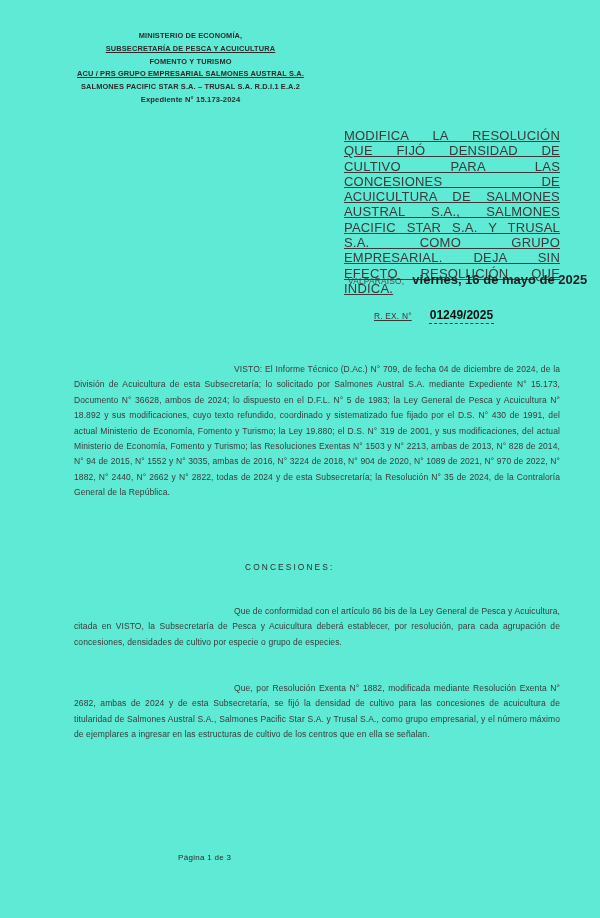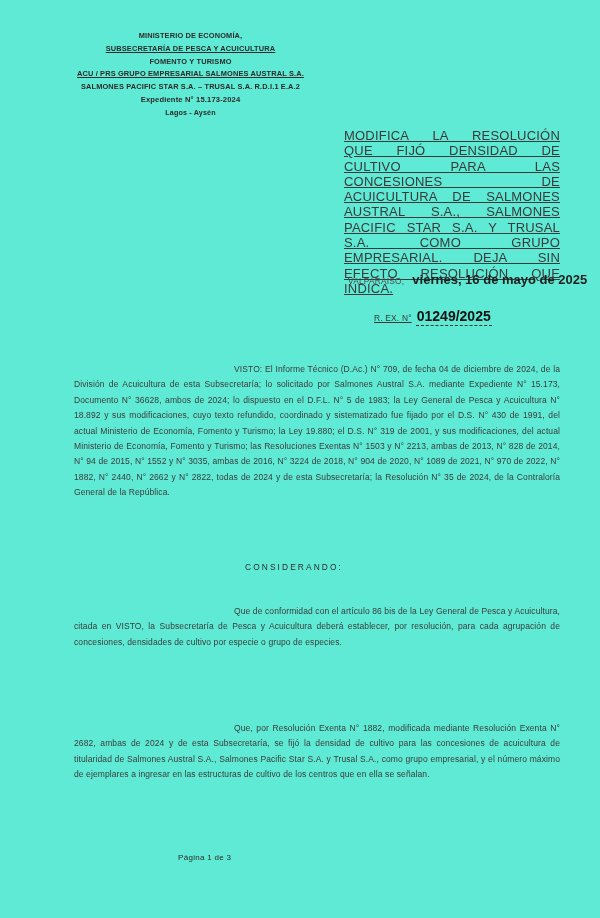--- a/index.html
+++ b/index.html
@@ -93,25 +93,25 @@
     font-size: 8.4px;
     color: #3a3a3a;
     white-space: nowrap;
   }
   .resnum .rlabel {
     letter-spacing: 0.2px;
     text-decoration: underline;
   }
   .resnum .rvalue {
     font-weight: bold;
-    font-size: 14px;
+    font-size: 12px;
     color: #111;
     border-bottom: 1.5px dashed #333;
     padding: 0 1px 1px 1px;
-    margin-left: 4px;
+    margin-left: 17px;
   }
 
   
   .body-block {
     position: absolute;
     left: 74px;
     width: 486px;
     font-size: 8.5px;
     line-height: 15.4px;
     text-align: justify;
@@ -128,21 +128,21 @@
     position: absolute;
     left: 245px;
     top: 562px;
     font-size: 8.4px;
     letter-spacing: 2.1px;
     color: #2e2e2e;
     white-space: nowrap;
   }
 
   .cons-1 { top: 604px; }
-  .cons-2 { top: 681px; margin-top: 40px; }
+  .cons-2 { top: 681px; }
   .spaced {
     word-spacing: 3px;
   }
 
   
   .footer {
     position: absolute;
     left: 0;
     top: 853px;
     width: 600px;
@@ -161,38 +161,37 @@
 
 <div class="page">
 
   <div class="letterhead">
     <span class="lh-line">MINISTERIO DE ECONOMÍA,</span>
     <span class="lh-line lh-underline">SUBSECRETARÍA DE PESCA Y ACUICULTURA</span>
     <span class="lh-line">FOMENTO Y TURISMO</span>
     <span class="lh-line lh-underline">ACU / PRS GRUPO EMPRESARIAL SALMONES AUSTRAL S.A.</span>
     <span class="lh-line">SALMONES PACIFIC STAR S.A. – TRUSAL S.A. R.D.I.1 E.A.2</span>
     <span class="lh-line lh-exp">Expediente N° 15.173-2024</span>
-    <span class="lh-line lh-region">Lagos - Aysén</span>
   </div>
 
   <div class="sumilla spaced">MODIFICA LA RESOLUCIÓN QUE FIJÓ DENSIDAD DE CULTIVO PARA LAS CONCESIONES DE ACUICULTURA DE SALMONES AUSTRAL S.A., SALMONES PACIFIC STAR S.A. Y TRUSAL S.A. COMO GRUPO EMPRESARIAL. DEJA SIN EFECTO RESOLUCIÓN QUE INDICA.</div>
 
   <div class="placedate">
     <span class="city">VALPARAÍSO,</span><span class="date">viernes, 16 de mayo de 2025</span>
   </div>
 
   <div class="resnum">
     <span class="rlabel">R. EX. N°</span><span class="rvalue">01249/2025</span>
   </div>
 
   <div class="body-block visto-block">
     <span class="lead"></span><span>VISTO: El Informe Técnico (D.Ac.) N° 709, de fecha 04 de diciembre de 2024, de la División de Acuicultura de esta Subsecretaría; lo solicitado por Salmones Austral S.A. mediante Expediente N° 15.173, Documento N° 36628, ambos de 2024; lo dispuesto en el D.F.L. N° 5 de 1983; la Ley General de Pesca y Acuicultura N° 18.892 y sus modificaciones, cuyo texto refundido, coordinado y sistematizado fue fijado por el D.S. N° 430 de 1991, del actual Ministerio de Economía, Fomento y Turismo; la Ley 19.880; el D.S. N° 319 de 2001, y sus modificaciones, del actual Ministerio de Economía, Fomento y Turismo; las Resoluciones Exentas N° 1503 y N° 2213, ambas de 2013, N° 828 de 2014, N° 94 de 2015, N° 1552 y N° 3035, ambas de 2016, N° 3224 de 2018, N° 904 de 2020, N° 1089 de 2021, N° 970 de 2022, N° 1882, N° 2440, N° 2662 y N° 2822, todas de 2024 y de esta Subsecretaría; la Resolución N° 35 de 2024, de la Contraloría General de la República.</span>
   </div>
 
-  <div class="considerando-head">CONSIDERANDO:</div>
+  <div class="considerando-head">CONCESIONES:</div>
 
   <div class="body-block cons-1">
     <span class="lead"></span><span>Que de conformidad con el artículo 86 bis de la Ley General de Pesca y Acuicultura, citada en VISTO, la Subsecretaría de Pesca y Acuicultura deberá establecer, por resolución, para cada agrupación de concesiones, densidades de cultivo por especie o grupo de especies.</span>
   </div>
 
   <div class="body-block cons-2">
     <span class="lead"></span><span>Que, por Resolución Exenta N° 1882, modificada mediante Resolución Exenta N° 2682, ambas de 2024 y de esta Subsecretaría, se fijó la densidad de cultivo para las concesiones de acuicultura de titularidad de Salmones Austral S.A., Salmones Pacific Star S.A. y Trusal S.A., como grupo empresarial, y el número máximo de ejemplares a ingresar en las estructuras de cultivo de los centros que en ella se señalan.</span>
   </div>
 
   <div class="footer">

